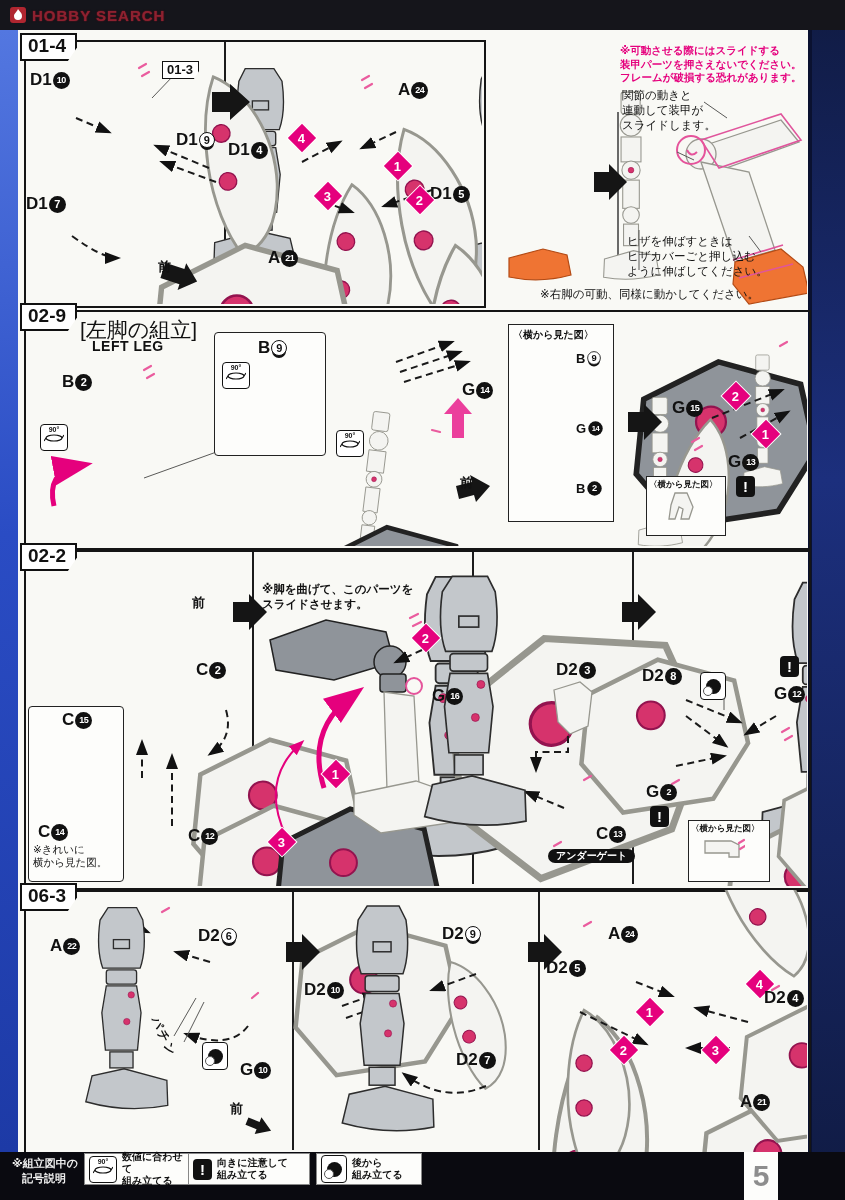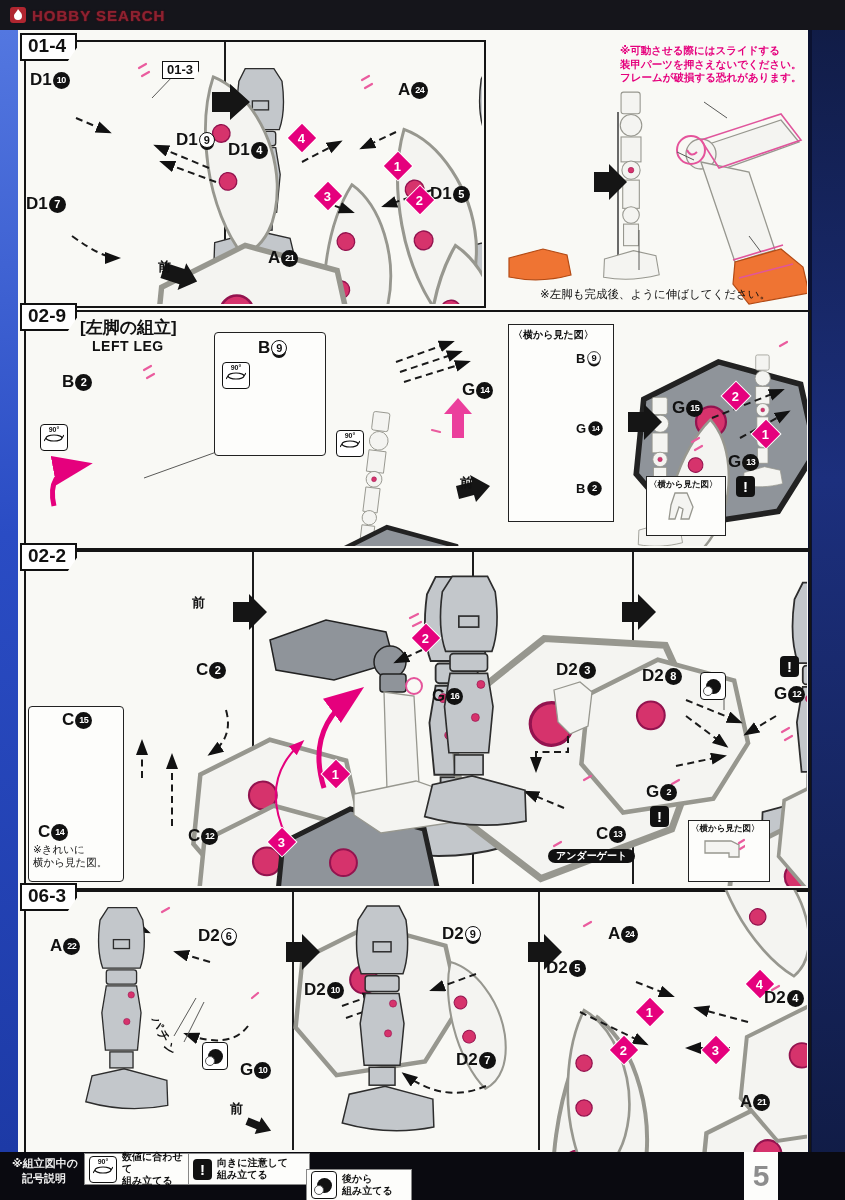--- a/index.html
+++ b/index.html
@@ -25,21 +25,21 @@
       background-size:8px 8px;}
   .vdiv{position:absolute;width:2px;background:#1c1c1c;z-index:5;}
   .tag{position:absolute;z-index:8;background:#fff;border:2.5px solid #111;font-weight:bold;font-size:19px;
        line-height:22px;padding:0 9px 2px 6px;clip-path:polygon(0 0,100% 0,100% 52%,84% 100%,0 100%);}
   .reftag{position:absolute;z-index:8;background:#fff;border:1.5px solid #111;font-weight:bold;font-size:13px;
        line-height:15px;padding:0 5px 1px 4px;clip-path:polygon(0 0,100% 0,100% 55%,86% 100%,0 100%);}
 
   
   .ml{white-space:pre-line;}
   .t{position:absolute;z-index:7;}
-  .hjp{font-weight:bold;font-size:17px;}
+  .hjp{font-weight:normal;font-size:21px;}
   .hen{font-weight:bold;font-size:14px;letter-spacing:.5px;}
   .note{font-size:11.5px;line-height:15px;}
   .warn-t{font-size:10.5px;line-height:13.5px;color:#e5007d;font-weight:bold;}
   .small-t{font-size:10.5px;line-height:13px;}
   .front{font-weight:bold;font-size:13px;}
   .svtitle{font-size:10px;font-weight:bold;}
   .mobtitle{position:absolute;left:-3px;top:-3px;width:152px;height:36px;background:#e5007d;color:#fff;
       font-weight:bold;font-size:21px;display:flex;align-items:center;justify-content:center;z-index:8;letter-spacing:1px;}
   .svbox{position:absolute;border:1.5px solid #222;background:#fdfdfb;z-index:6;}
   .callout{position:absolute;border:1.5px solid #222;border-radius:4px;background:#fdfdfb;z-index:6;}
@@ -223,21 +223,27 @@
   <span class="dia" style="left:410px;top:190px;">
       <i>2</i>
     </span>
   <span class="dia" style="left:318px;top:186px;">
       <i>3</i>
     </span>
 
   <div class="t warn-t ml" style="left:620px;top:44px;width:190px;">※可動させる際にはスライドする
 装甲パーツを押さえないでください。
 フレームが破損する恐れがあります。</div>
-  <div class="t note" style="left:540px;top:287px;">※左脚も完成後、ように伸ばしてください。</div>
+  <div class="t note ml" style="left:622px;top:88px;">関節の動きと
+連動して装甲が
+スライドします。</div>
+  <div class="t note ml" style="left:627px;top:234px;">ヒザを伸ばすときは
+ヒザカバーごと押し込む
+ように伸ばしてください。</div>
+  <div class="t note" style="left:540px;top:287px;">※右脚の可動、同様に動かしてください。</div>
 
   <svg class="lay" style="left:489px;top:40px;" width="318" height="266" viewBox="0 0 318 266">
     <line x1="129" y1="72" x2="129" y2="218" stroke="#3a3a3a" stroke-width="1.5"></line>
     <use href="#legF" class="ghost" transform="translate(18,48) scale(0.78)"></use>
     <path class="orange" d="M20,218 l34,-9 24,6 4,20 c-22,6 -43,6 -62,2 z"></path>
     <polygon class="ba" points="105,132 120,132 120,124 138,142 120,160 120,152 105,152"></polygon>
     <g transform="translate(150,70)">
       <path class="ghost" d="M58,38 L142,10 L160,32 L76,62 z"></path>
       <circle class="ghost" cx="62" cy="44" r="15"></circle>
       <path class="ghost" d="M62,52 L110,62 L136,140 L96,152 z"></path>
@@ -435,20 +441,22 @@
   <div class="plabel" style="left:38px;top:822px;">
     <span class="pfx">C</span>
       <span class="cnum w">14</span>
   </div>
   <div class="t small-t ml" style="left:33px;top:843px;">※きれいに
 横から見た図。</div>
   <div class="plabel" style="left:188px;top:826px;">
     <span class="pfx">C</span>
       <span class="cnum w">12</span>
   </div>
+  <div class="t note ml" style="left:262px;top:582px;font-weight:bold;">※脚を曲げて、このパーツを
+スライドさせます。</div>
   <span class="dia" style="left:416px;top:628px;">
       <i>2</i>
     </span>
   <div class="plabel" style="left:432px;top:686px;">
     <span class="pfx">G</span>
       <span class="cnum w">16</span>
   </div>
   <span class="dia" style="left:326px;top:764px;">
       <i>1</i>
     </span>
@@ -615,21 +623,21 @@
   </div>
   <div class="lgbox" style="left:188px;top:1153px;width:112px;">
     <div class="warnic" style="position:static;flex:none;">
         <span>!</span>
       </div>
     <div class="lgtext">
       <div>向きに注意して</div>
         <div>組み立てる</div>
     </div>
   </div>
-  <div class="lgbox" style="left:306px;top:1153px;width:96px;margin-top:16px;">
+  <div class="lgbox" style="left:316px;top:1153px;width:96px;">
     <div class="behic" style="position:static;flex:none;">
         <span class="c1">
           <span class="c2"></span>
         </span>
       </div>
     <div class="lgtext">
       <div>後から</div>
         <div>組み立てる</div>
     </div>
   </div>

